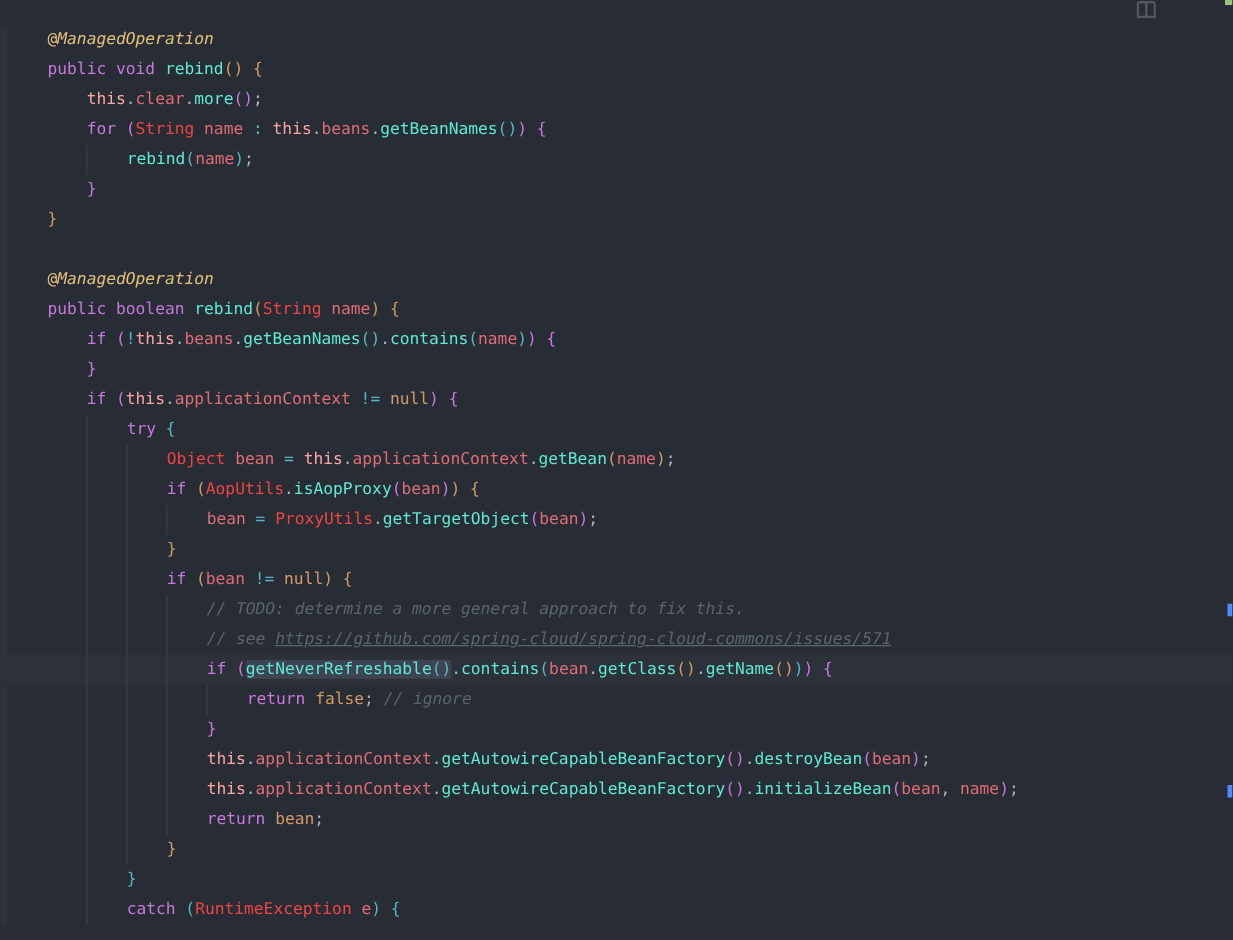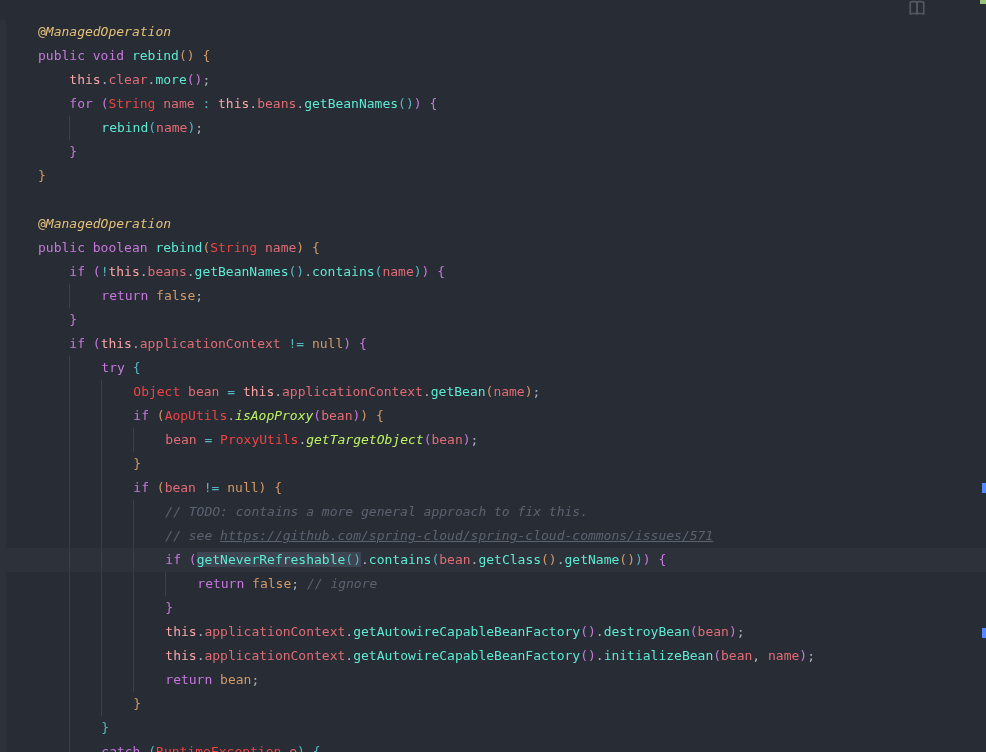--- a/index.html
+++ b/index.html
@@ -44,21 +44,21 @@
     display:inline-block;
     width:1px;
     height:24px;
     vertical-align:top;
     margin-right:31px;
     background:#3b4048;
     border:none;
   }
   .kw   { color:#c678dd; }
   .str-type { color:#ef4444; }
-  .fn   { color:#bef264; font-style:italic; }
+  .fn   { color:#5eead4; }
   .fn2  { color:#5eead4; }
   .ident{ color:#e06c75; }
   .thisI{ color:#fca5a5; }
   .punc { color:#abb2bf; }
   .op   { color:#56b6c2; }
   .comment { color:#5c6370; font-style:italic; }
   .link { text-decoration:underline; }
   .annot{ color:#e5c07b; }
   .annotI{ color:#e5c07b; font-style:italic; }
   .bool { color:#d19a66; }
@@ -130,39 +130,38 @@
 <div class="line"><div class="gutter-border"></div><div class="code"><span class="paren">}</span></div></div>
 
 <div class="line"><div class="gutter-border"></div><div class="code"> </div></div>
 
 <div class="line"><div class="gutter-border"></div><div class="code"><span class="annot">@</span><span class="annotI">ManagedOperation</span></div></div>
 
 <div class="line"><div class="gutter-border"></div><div class="code"><span class="kw">public</span> <span class="kw">boolean</span> <span class="fn2">rebind</span><span class="paren">(</span><span class="str-type">String</span> <span class="ident">name</span><span class="paren">)</span> <span class="paren">{</span></div></div>
 
 <div class="line"><div class="gutter-border"></div><div class="code">    <span class="kw">if</span> <span class="paren2">(</span><span class="op">!</span><span class="thisI">this</span><span class="punc">.</span><span class="ident">beans</span><span class="punc">.</span><span class="fn2">getBeanNames</span><span class="paren3">()</span><span class="punc">.</span><span class="fn2">contains</span><span class="paren3">(</span><span class="ident">name</span><span class="paren3">)</span><span class="paren2">)</span> <span class="paren2">{</span></div></div>
 
-<div class="line"><div class="gutter-border"></div><div class="code">    <span class="guide"></span><span class="kw">return</span> <span class="bool">false</span><span class="punc">;</span></div></div>
 
 <div class="line"><div class="gutter-border"></div><div class="code">    <span class="paren2">}</span></div></div>
 
 <div class="line"><div class="gutter-border"></div><div class="code">    <span class="kw">if</span> <span class="paren2">(</span><span class="thisI">this</span><span class="punc">.</span><span class="ident">applicationContext</span> <span class="op">!=</span> <span class="bool">null</span><span class="paren2">)</span> <span class="paren2">{</span></div></div>
 
 <div class="line"><div class="gutter-border"></div><div class="code">    <span class="guide"></span><span class="kw">try</span> <span class="paren3">{</span></div></div>
 
 <div class="line"><div class="gutter-border"></div><div class="code">    <span class="guide"></span><span class="guide"></span><span class="str-type">Object</span> <span class="ident">bean</span> <span class="op">=</span> <span class="thisI">this</span><span class="punc">.</span><span class="ident">applicationContext</span><span class="punc">.</span><span class="fn2">getBean</span><span class="paren">(</span><span class="ident">name</span><span class="paren">)</span><span class="punc">;</span></div></div>
 
 <div class="line"><div class="gutter-border"></div><div class="code">    <span class="guide"></span><span class="guide"></span><span class="kw">if</span> <span class="paren">(</span><span class="str-type">AopUtils</span><span class="punc">.</span><span class="fn">isAopProxy</span><span class="paren2">(</span><span class="ident">bean</span><span class="paren2">)</span><span class="paren">)</span> <span class="paren">{</span></div></div>
 
 <div class="line"><div class="gutter-border"></div><div class="code">    <span class="guide"></span><span class="guide"></span><span class="guide"></span><span class="ident">bean</span> <span class="op">=</span> <span class="str-type">ProxyUtils</span><span class="punc">.</span><span class="fn">getTargetObject</span><span class="paren2">(</span><span class="ident">bean</span><span class="paren2">)</span><span class="punc">;</span></div></div>
 
 <div class="line"><div class="gutter-border"></div><div class="code">    <span class="guide"></span><span class="guide"></span><span class="paren">}</span></div></div>
 
 <div class="line"><div class="gutter-border"></div><div class="code">    <span class="guide"></span><span class="guide"></span><span class="kw">if</span> <span class="paren">(</span><span class="ident">bean</span> <span class="op">!=</span> <span class="bool">null</span><span class="paren">)</span> <span class="paren">{</span></div></div>
 
-<div class="line"><div class="gutter-border"></div><div class="code">    <span class="guide"></span><span class="guide"></span><span class="guide"></span><span class="comment">// TODO: contains a more general approach to fix this.</span></div></div>
+<div class="line"><div class="gutter-border"></div><div class="code">    <span class="guide"></span><span class="guide"></span><span class="guide"></span><span class="comment">// TODO: determine a more general approach to fix this.</span></div></div>
 
 <div class="line"><div class="gutter-border"></div><div class="code">    <span class="guide"></span><span class="guide"></span><span class="guide"></span><span class="comment">// see </span><span class="comment link">https://github.com/spring-cloud/spring-cloud-commons/issues/571</span></div></div>
 
 <div class="line hlline"><div class="gutter-border"></div><div class="code">    <span class="guide"></span><span class="guide"></span><span class="guide"></span><span class="kw">if</span> <span class="paren2">(</span><span class="fn2 hl">getNeverRefreshable</span><span class="paren3 hl">()</span><span class="punc">.</span><span class="fn2">contains</span><span class="paren3">(</span><span class="ident">bean</span><span class="punc">.</span><span class="fn2">getClass</span><span class="paren">()</span><span class="punc">.</span><span class="fn2">getName</span><span class="paren">()</span><span class="paren3">)</span><span class="paren2">)</span> <span class="paren2">{</span></div></div>
 
 <div class="line"><div class="gutter-border"></div><div class="code">    <span class="guide"></span><span class="guide"></span><span class="guide"></span><span class="guide"></span><span class="kw">return</span> <span class="bool">false</span><span class="punc">;</span> <span class="comment">// ignore</span></div></div>
 
 <div class="line"><div class="gutter-border"></div><div class="code">    <span class="guide"></span><span class="guide"></span><span class="guide"></span><span class="paren2">}</span></div></div>
 
 <div class="line"><div class="gutter-border"></div><div class="code">    <span class="guide"></span><span class="guide"></span><span class="guide"></span><span class="thisI">this</span><span class="punc">.</span><span class="ident">applicationContext</span><span class="punc">.</span><span class="fn2">getAutowireCapableBeanFactory</span><span class="paren2">()</span><span class="punc">.</span><span class="fn2">destroyBean</span><span class="paren2">(</span><span class="ident">bean</span><span class="paren2">)</span><span class="punc">;</span></div></div>

